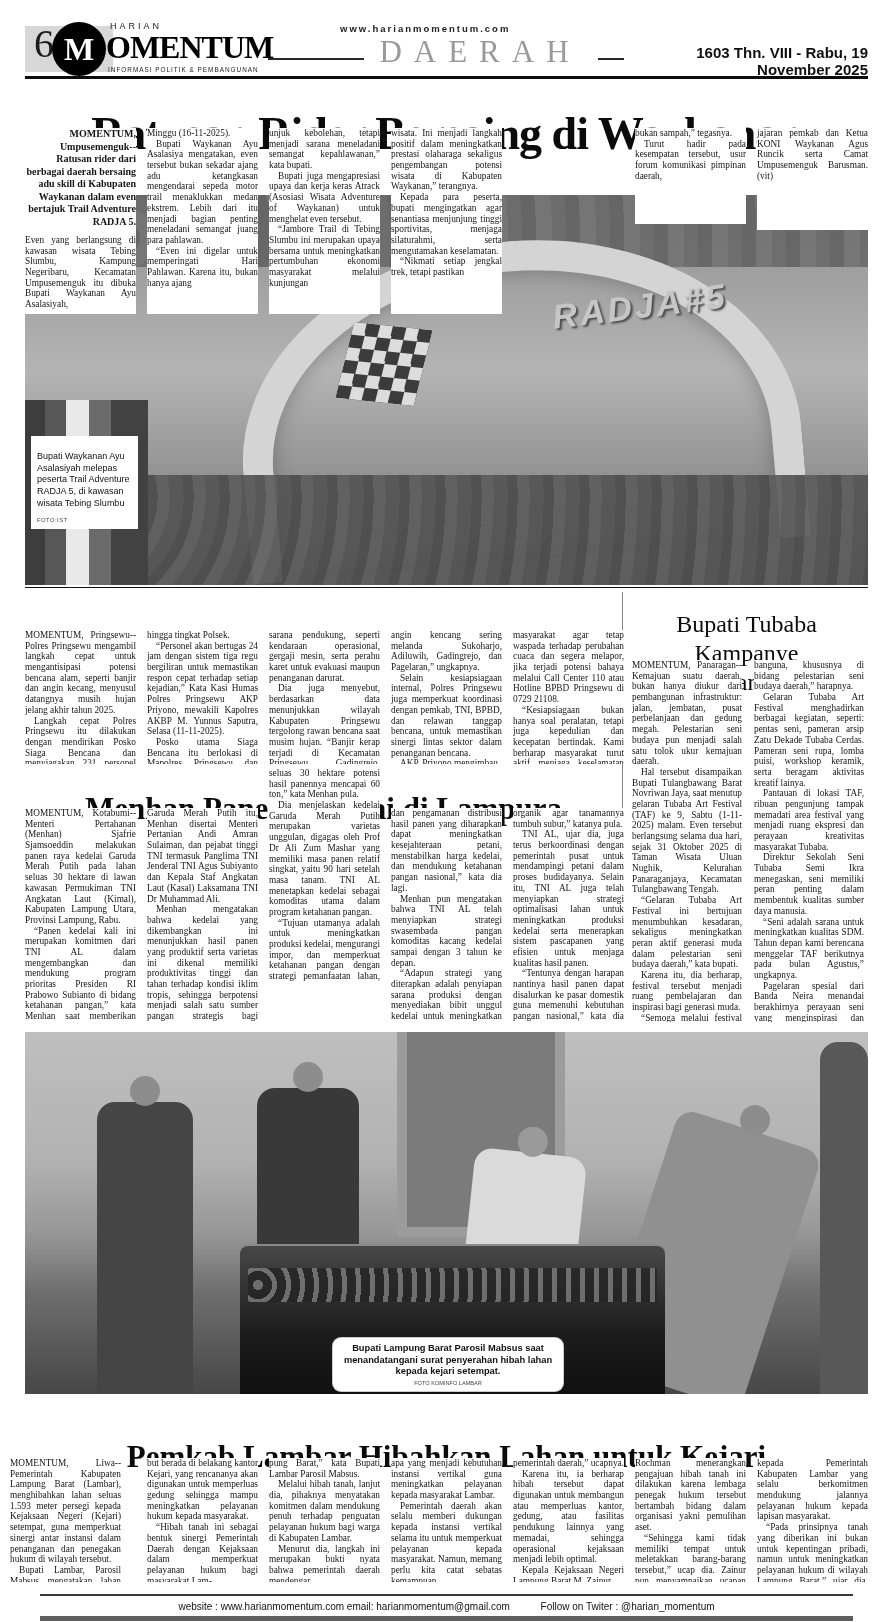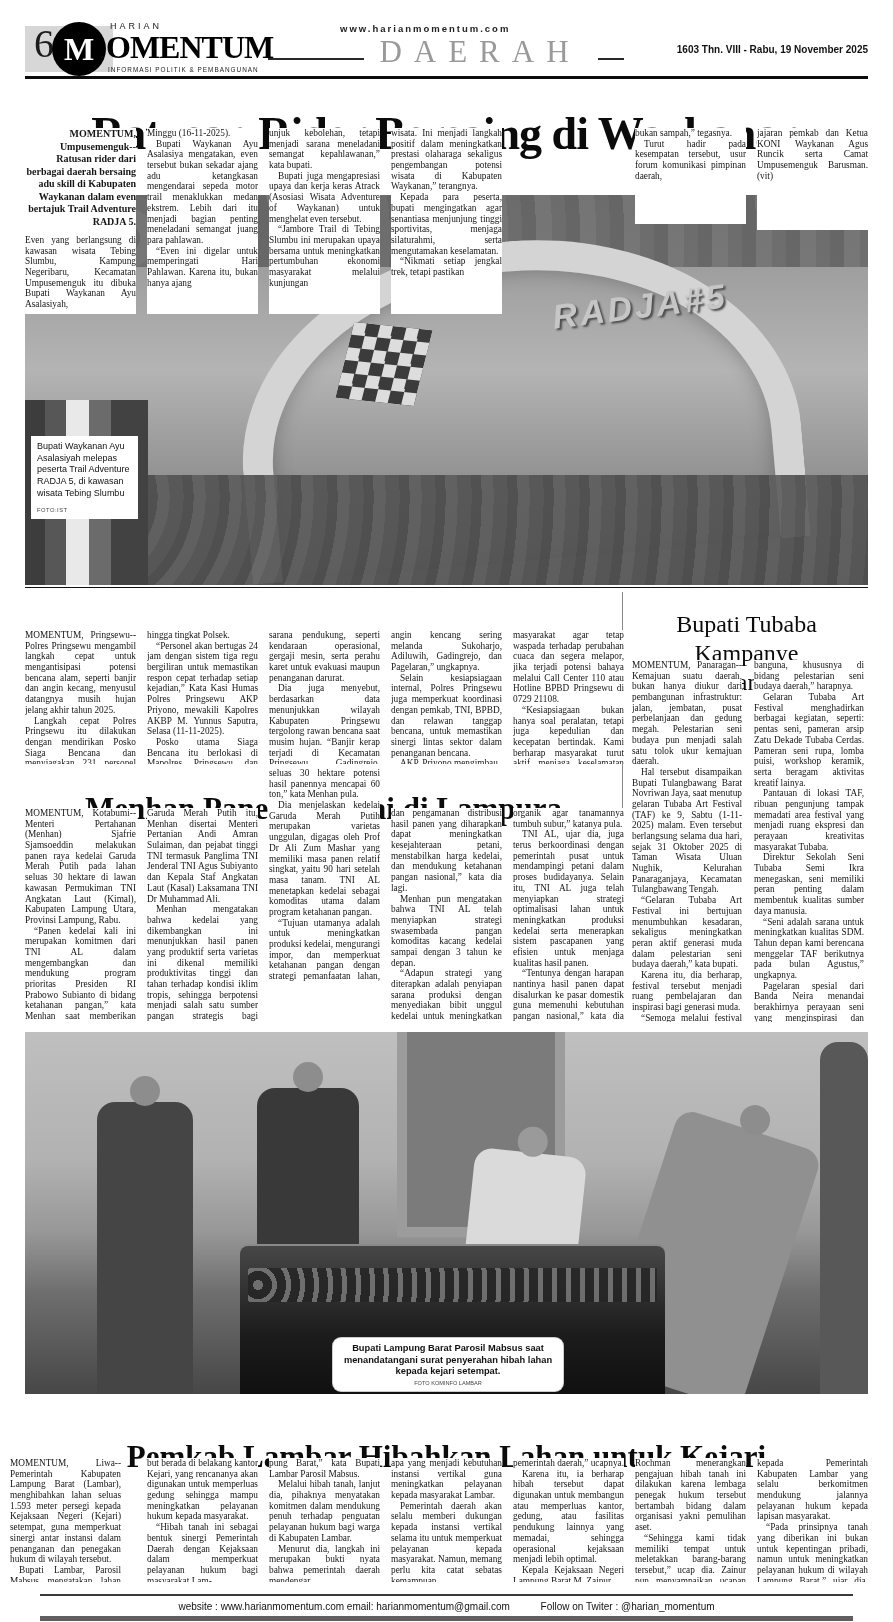--- a/index.html
+++ b/index.html
@@ -17,21 +17,21 @@
   .brand-rest { left:106px; top:29px; font-size:32px; font-weight:bold; letter-spacing:-1px; color:#000; }
   .brand-tagline { left:108px; top:66px; font-family:"Liberation Sans",sans-serif; font-size:6.4px; letter-spacing:1px; color:#222; }
   .mh-website { left:340px; top:23px; width:280px; text-align:left; font-family:"Liberation Sans",sans-serif;
                 font-weight:bold; font-size:9.5px; letter-spacing:2px; color:#222; }
   .mh-section { left:370px; top:34px; width:220px; text-align:center; font-size:31px; letter-spacing:12px;
                 color:#9a9a9a; }
   .mh-line { height:2px; background:#2a2a2a; top:58px; }
   .mh-line-l { left:268px; width:96px; }
   .mh-line-r { left:598px; width:26px; }
   .mh-edition { left:630px; top:44px; width:238px; font-family:"Liberation Sans",sans-serif; font-weight:bold;
-                font-size:10px; color:#111; text-align:right; }
+                font-size:15px; color:#111; text-align:right; }
   .mh-bar { left:25px; top:76px; width:843px; height:3px; background:#0c0c0c; }
 
   
   .headline { text-align:center; font-weight:bold; color:#0b0b0b; }
   .h1 { left:25px; top:80px; width:843px; font-size:46px; letter-spacing:-1px; line-height:1; }
   .h-pringsewu { left:25px; top:590px; width:597px; font-size:26px; line-height:1.1; }
   .h-menhan { left:25px; top:766px; width:597px; font-size:31px; line-height:1.1; }
   .h-tubaba { left:625px; top:590px; width:243px; font-size:24px; font-weight:normal; line-height:1.2; text-align:center; color:#0b0b0b; }
   .h-lambar { left:25px; top:1414px; width:843px; font-size:31px; line-height:1.1; }
 
@@ -57,21 +57,21 @@
   .p1-banner { position:absolute; right:140px; top:92px; transform:rotate(-7deg);
                font-family:"Liberation Sans",sans-serif; font-style:italic; font-weight:bold; font-size:34px;
                letter-spacing:3px; color:#c6c6c6; text-shadow:2px 2px 2px #4e4e4e; }
   .p1-check { position:absolute; left:320px; top:130px; width:78px; height:78px; opacity:.9;
               background:repeating-conic-gradient(#2e2e2e 0% 25%, #e2e2e2 0% 50%) 0 0/26px 26px;
               transform:rotate(14deg) skewY(-8deg); }
   .p1-crowd { position:absolute; left:0; bottom:0; width:100%; height:110px; opacity:.9;
               background:repeating-radial-gradient(circle at 6% 20%, #4a4a4a 0 10px, #5c5c5c 10px 22px, #525252 22px 36px); }
   .p1-left-fig { position:absolute; left:0; top:205px; width:123px; height:185px;
                  background:linear-gradient(90deg,#3d3d3d 0 16%,#575757 16% 33%,#e9e9e9 33% 52%,#6b6b6b 52% 70%,#424242 70% 100%); }
-  .caption1 { left:31px; top:436px; width:107px; z-index:4; background:#fff; padding:5px 5px 4px 6px;
+  .caption1 { left:31px; top:436px; width:107px; z-index:4; background:#fff; padding:15px 5px 4px 6px;
               font-family:"Liberation Sans",sans-serif; font-size:9px; line-height:1.3; color:#111; }
   .caption1 .credit { display:block; margin-top:8px; font-size:5.8px; color:#444; letter-spacing:.5px; }
 
   
   .photo2 { left:25px; top:1032px; width:843px; height:362px; z-index:1; overflow:hidden;
             background:linear-gradient(180deg,#bfbfbf 0%,#b2b2b2 35%,#989898 55%,#6e6e6e 72%,#474747 100%); }
   .p2-door { position:absolute; left:372px; top:0; width:168px; height:205px; background:#7b7b7b; border:10px solid #9c9c9c; border-top:none; }
   .fig { position:absolute; border-radius:18px 18px 0 0; }
   .fig::before { content:""; position:absolute; top:-26px; left:50%; transform:translateX(-50%);
                  width:30px; height:30px; border-radius:50%; background:#8d8d8d; }

